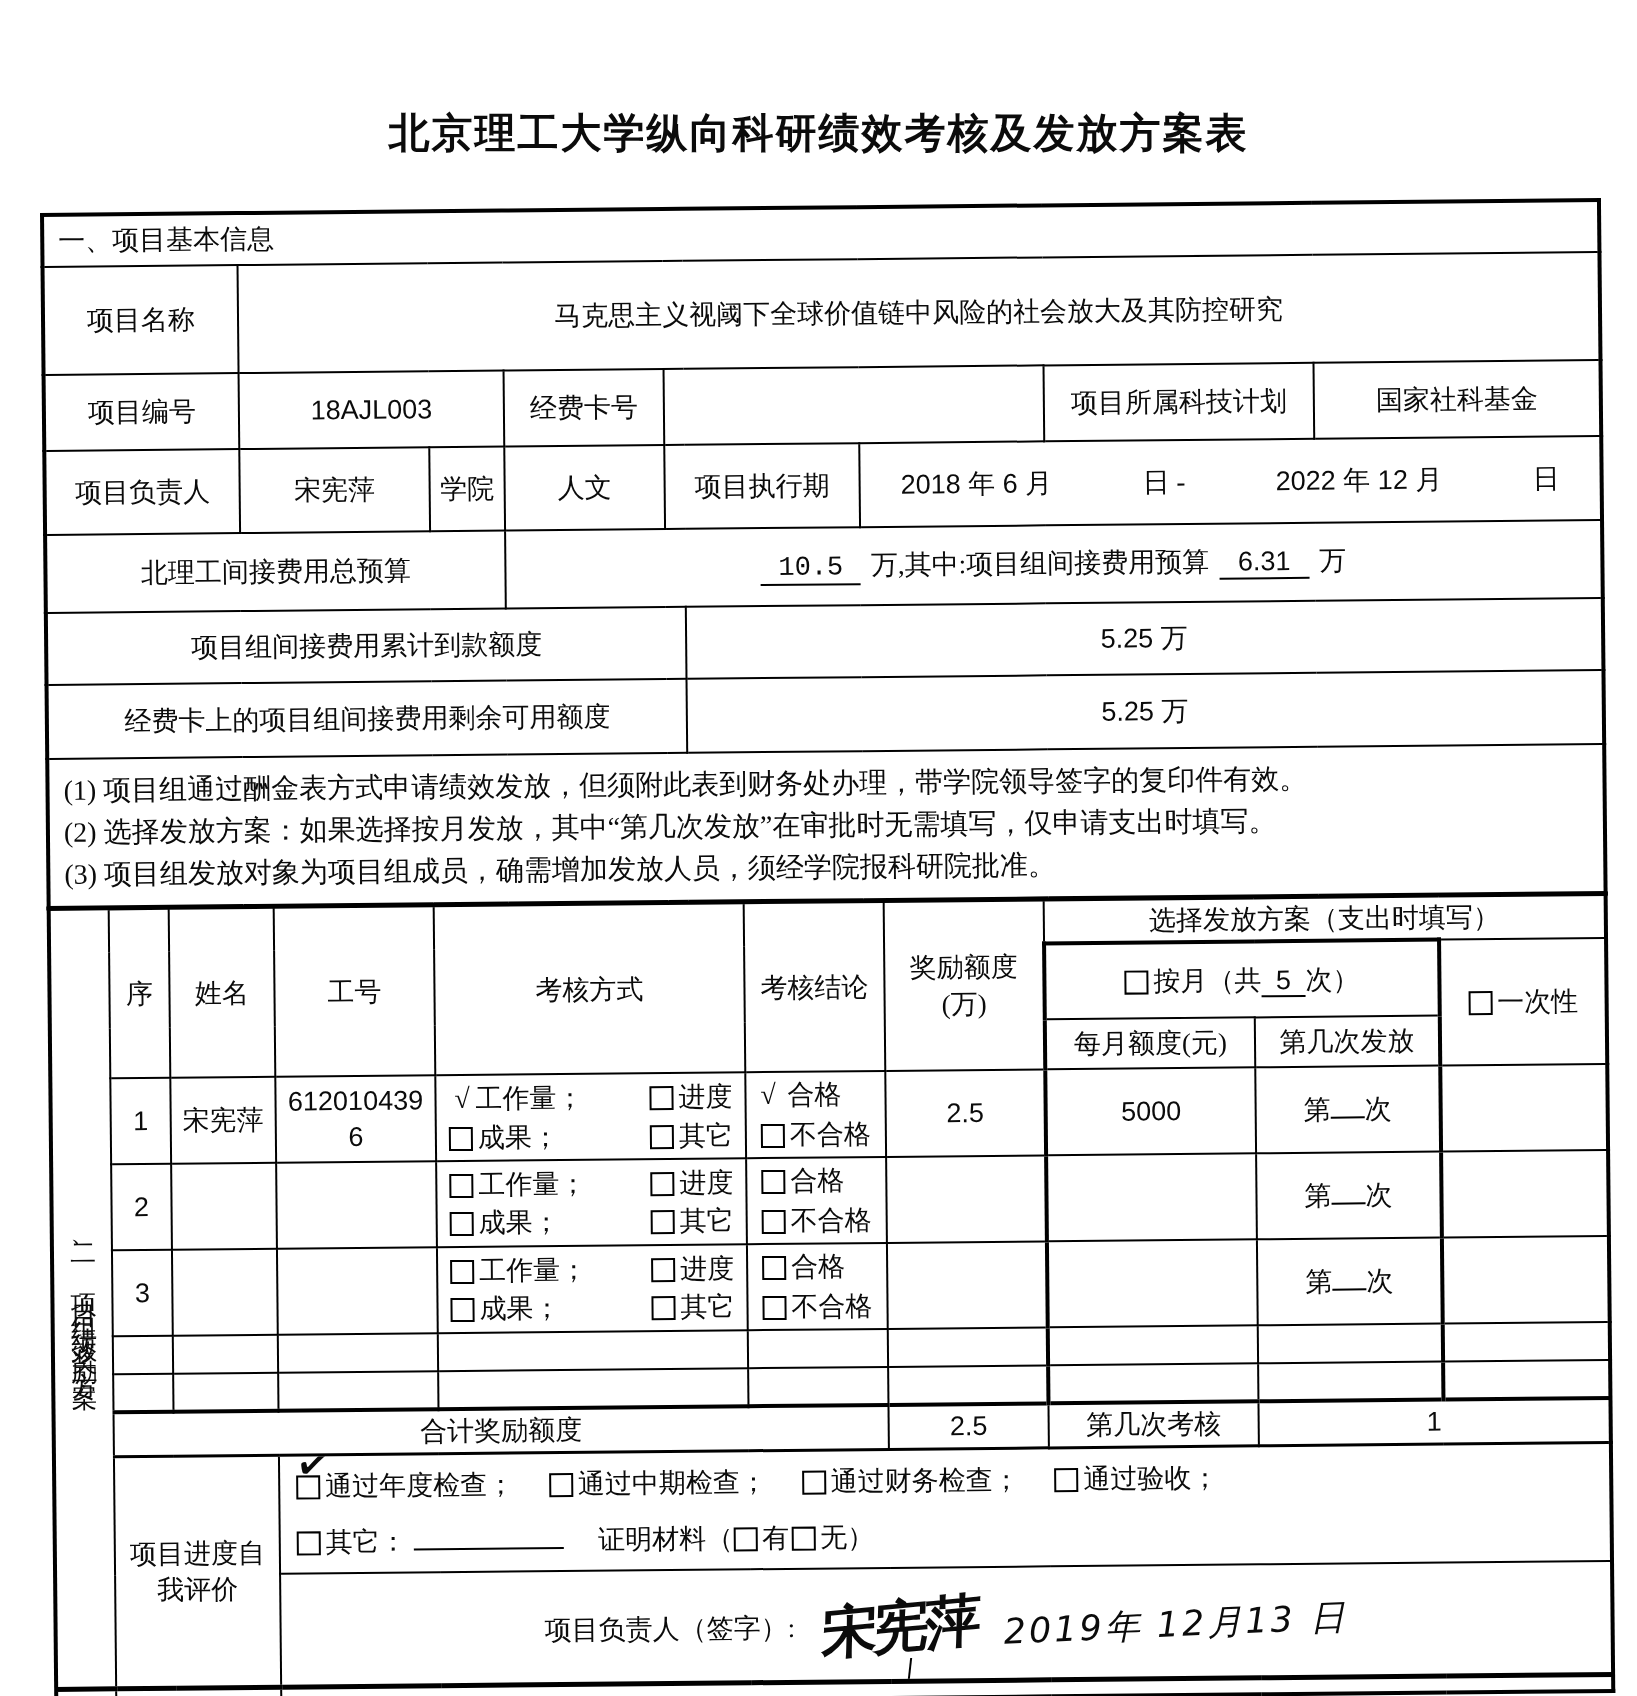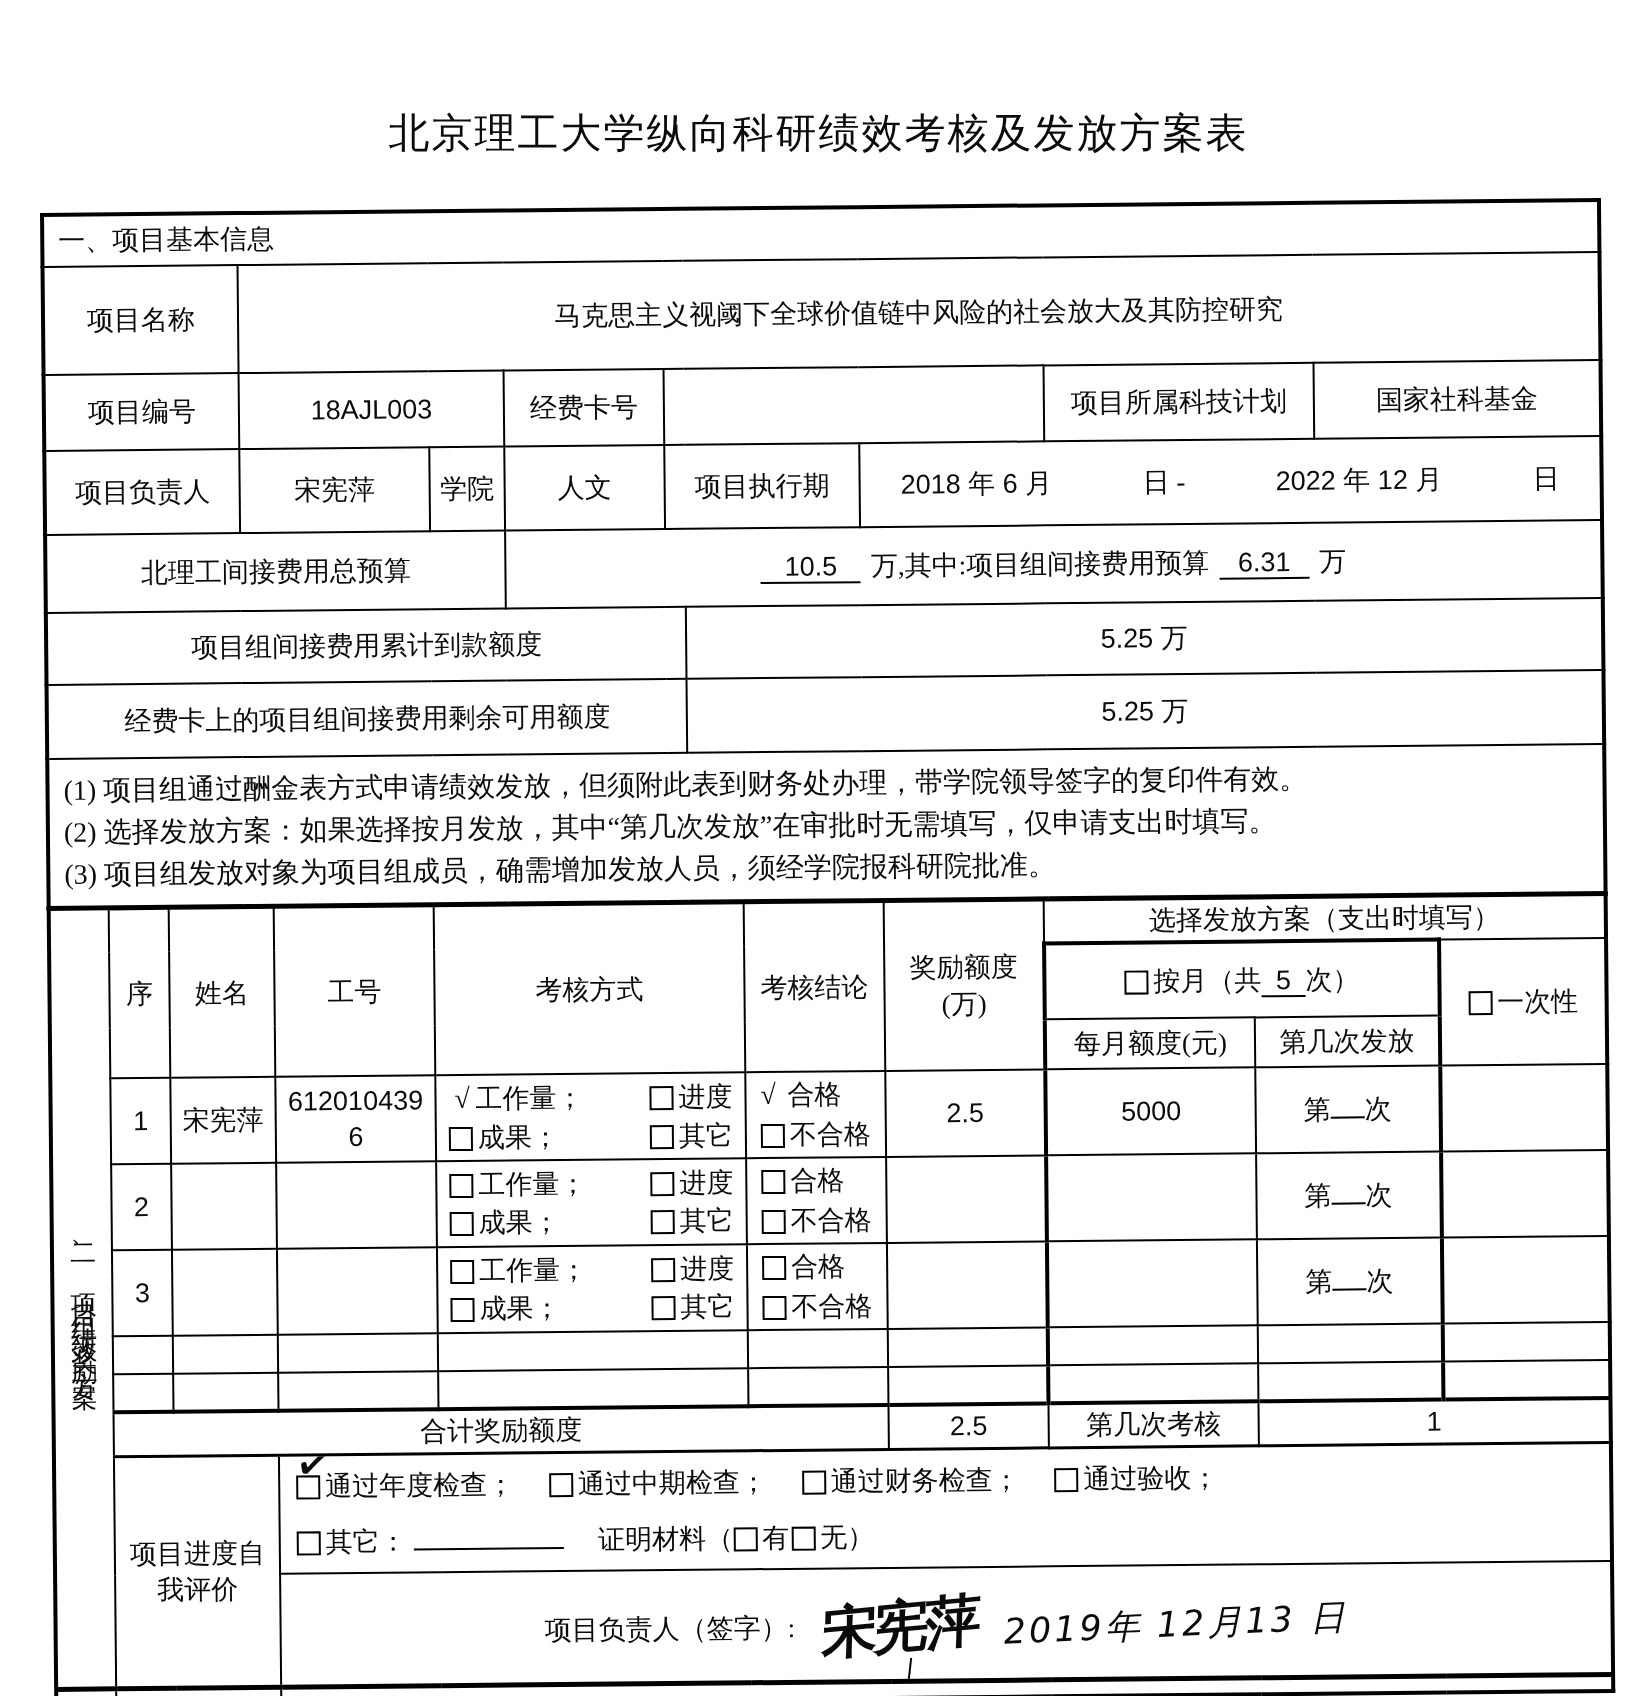--- a/index.html
+++ b/index.html
@@ -3,21 +3,21 @@
 <meta charset="utf-8">
 <style>
   * { margin:0; padding:0; box-sizing:border-box; }
   body { background:#e8e8e8; }
   .page {
     width:1637px; height:1696px; background:#ffffff; position:relative;
     overflow:hidden; color:#0b0b0b;
     font-family:"Liberation Serif","DejaVu Serif",serif;
   }
   .title {
-    text-align:center; padding-top:106px; font-size:41px; font-weight:normal;
+    text-align:center; padding-top:106px; font-size:41px; font-weight:bold;
     letter-spacing:2px; font-family:"Liberation Sans","DejaVu Sans",sans-serif;
   }
   .form-wrap {
     margin:52px 0 0 40px; width:1557px;
     transform:rotate(-0.55deg); transform-origin:0 0;
   }
   table { border-collapse:collapse; table-layout:fixed; width:1557px; }
   td {
     border:2.4px solid #000; font-size:27px; vertical-align:middle;
     text-align:center; padding:2px 6px; overflow:hidden; line-height:1.35;
@@ -33,21 +33,21 @@
   }
   .cb.after { margin-left:2px; }
   .chk { display:inline-block; width:27px; font-size:28px; font-weight:bold; }
   .cbwrap { position:relative; display:inline-block; }
   .bigchk {
     position:absolute; left:-2px; top:-24px; font-size:52px; font-weight:bold;
     transform:rotate(10deg); font-family:"DejaVu Sans",sans-serif; pointer-events:none;
   }
   .ul { display:inline-block; border-bottom:2.6px solid #000; text-align:center; line-height:1.1; }
   .w34 { min-width:34px; } .w44 { min-width:44px; }
-  .w100 { min-width:100px; } .w90 { min-width:90px; } .w150 { min-width:150px; }
+  .w100 { min-width:100px;font-family:Liberation Mono, monospace; } .w90 { min-width:90px; } .w150 { min-width:150px; }
   .notes-cell { padding:10px 14px; }
   .notes-cell div { font-size:28px; line-height:42px; text-align:left; }
   .vert-cell { padding:0; }
   .vert {
     writing-mode:vertical-rl; text-orientation:upright; letter-spacing:11px;
     font-size:26px; margin:0 auto; line-height:1.1;
   }
   .mline { display:flex; justify-content:space-between; align-items:center; padding:1px 6px; }
   .mline .lft, .mline .rgt { white-space:nowrap; }
   .cline { text-align:left; padding-left:8px; white-space:nowrap; line-height:40px; }

